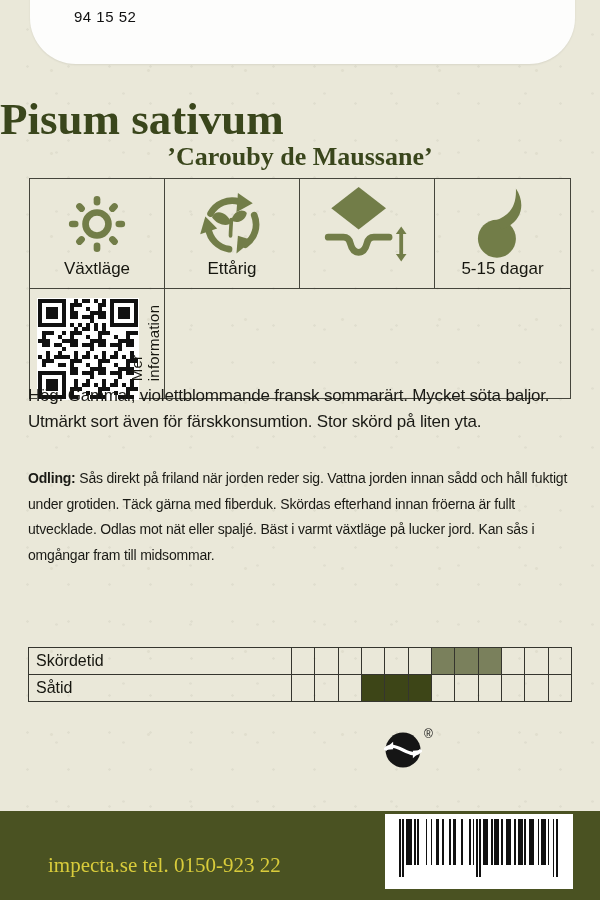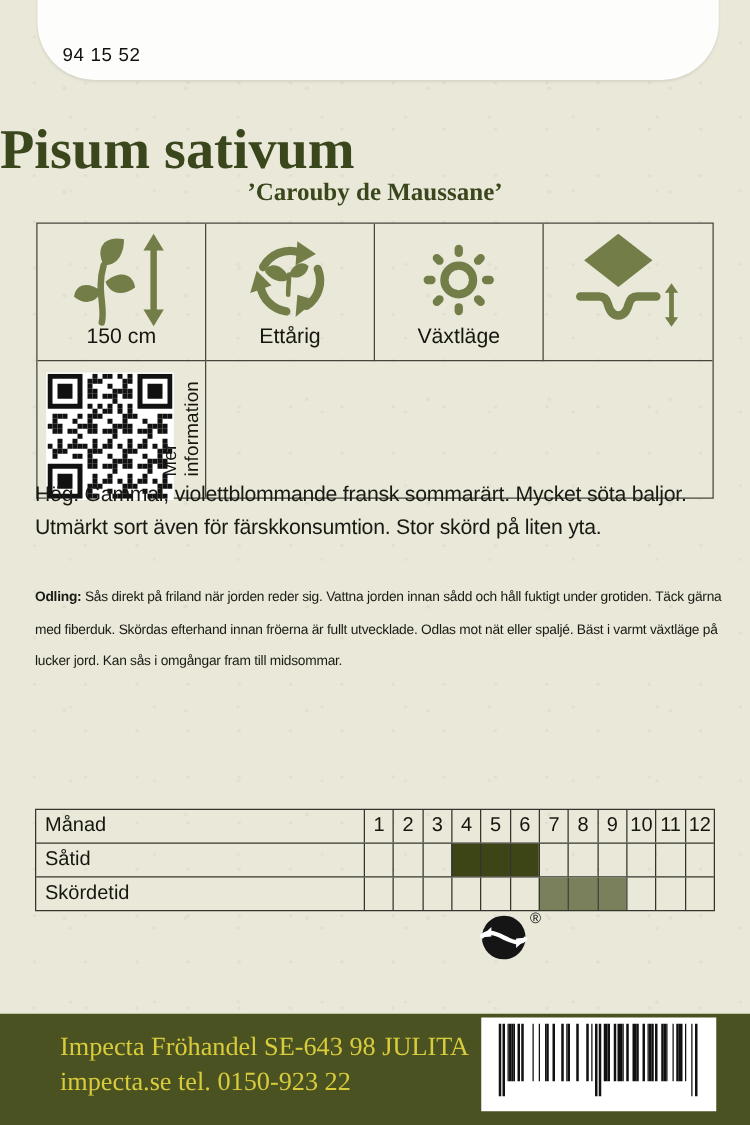--- a/index.html
+++ b/index.html
@@ -9,27 +9,27 @@
     background-image:
       radial-gradient(rgba(90,85,60,.07) 1px, transparent 1.6px),
       radial-gradient(rgba(70,70,50,.06) 1px, transparent 1.7px),
       radial-gradient(rgba(120,110,80,.08) 1.2px, transparent 2.1px);
     background-size:41px 37px,67px 59px,97px 83px;
     background-position:7px 11px,23px 5px,3px 29px;}
 
   
   .top-tab{position:absolute;left:30px;top:-52px;width:545px;height:116px;background:#fdfdfc;
     border-radius:0 0 46px 46px;box-shadow:0 1px 2px rgba(0,0,0,.08);}
-  .article-no{position:absolute;left:20px;top:60px;font-size:15px;color:#111;letter-spacing:.5px;margin-top:28px;}
+  .article-no{position:absolute;left:44px;top:60px;font-size:15px;color:#111;letter-spacing:.5px;}
 
   
   .species{position:absolute;top:97px;left:0;width:100%;margin:0;text-align:left;
     font-family:"Liberation Serif",serif;font-weight:bold;font-size:45px;line-height:1;color:#3a461c;}
   .variety{position:absolute;top:144px;left:0;width:100%;margin:0;text-align:center;
-    font-family:"Liberation Serif",serif;font-weight:bold;font-size:20px;line-height:1;color:#3a461c;}
+    font-family:"Liberation Serif",serif;font-weight:bold;font-size:26px;line-height:1;color:#3a461c;}
 
   
   .info-grid{position:absolute;left:29px;top:178px;width:540px;height:219px;
     display:grid;grid-template-columns:repeat(4,1fr);grid-template-rows:1fr 1fr;
     border:1px solid #45453c;}
   .cell{position:relative;border-right:1px solid #45453c;border-bottom:1px solid #45453c;}
   .cell:nth-child(4n){border-right:none;}
   .cell:nth-child(n+5){border-bottom:none;}
   .cell svg.pict{position:absolute;left:50%;top:8px;transform:translateX(-50%);}
   .cell-label{position:absolute;bottom:9px;left:0;width:100%;text-align:center;
@@ -39,21 +39,21 @@
 
   
   .qr-wrap{position:absolute;left:7px;top:9px;width:100px;height:100px;background:#fff;padding:1px;}
   .qr-label{position:absolute;right:2px;top:50%;transform:translateY(-50%) rotate(180deg);
     writing-mode:vertical-rl;font-size:15px;color:#16160f;letter-spacing:.2px;}
 
   
   .desc{position:absolute;left:28px;top:383px;width:552px;margin:0;
     font-size:17px;line-height:25.5px;color:#1a1a15;letter-spacing:-.2px;}
   .odling{position:absolute;left:28px;top:466px;width:552px;margin:0;
-    font-size:11px;line-height:25.5px;color:#1a1a15;letter-spacing:-.2px;}
+    font-size:14px;line-height:25.5px;color:#1a1a15;letter-spacing:-.2px;}
   .odling b{font-weight:bold;}
 
   
   .cal{position:absolute;left:28px;top:647px;width:542px;border:1.5px solid #35352e;background:transparent;}
   .cal-row{display:grid;grid-template-columns:262px repeat(12,1fr);height:26px;border-bottom:1.5px solid #35352e;}
   .cal-row:last-child{border-bottom:none;}
   .cal-label{padding-left:7px;font-size:16px;color:#16160f;display:flex;align-items:center;}
   .cal-cell{border-left:1.5px solid #35352e;font-size:16px;color:#16160f;
     display:flex;align-items:center;justify-content:center;}
 
@@ -79,76 +79,71 @@
   <div class="top-tab">
     <div class="article-no">94 15 52</div>
   </div>
 
   <h1 class="species">Pisum sativum</h1>
   <h2 class="variety">’Carouby de Maussane’</h2>
 
   <div class="info-grid">
 
 
-    <div class="cell">
-      <svg class="pict" width="82" height="74" viewBox="0 0 110 100">
-        <path class="ics" stroke-width="7" stroke-linecap="round" d="M34,96 C38,78 28,62 36,34"></path>
-        <path class="ic" d="M36,34 C26,14 38,2 58,6 C58,26 47,35 36,34 Z"></path>
-        <path class="ic" d="M38,52 C54,38 68,44 70,58 C55,69 42,64 38,52 Z"></path>
-        <path class="ic" d="M33,62 C18,50 5,56 4,68 C16,78 29,74 33,62 Z"></path>
-        <line class="ics" stroke-width="7" x1="90" y1="14" x2="90" y2="86"></line>
-        <polygon class="ic" points="90,0 79,18 101,18"></polygon>
-        <polygon class="ic" points="90,100 79,82 101,82"></polygon>
-      </svg>
-      <div class="cell-label">150 cm</div>
-    </div>
-
-    <div class="cell">
-      <svg class="pict" width="76" height="74" viewBox="0 0 100 100">
-        <path class="ics" stroke-width="9" stroke-linecap="round" d="M21,36 A33,33 0 0 1 60,20"></path>
-        <polygon class="ic" points="58,8 78,22 56,34"></polygon>
-        <path class="ics" stroke-width="9" stroke-linecap="round" d="M80,38 A33,33 0 0 1 68,78"></path>
-        <polygon class="ic" points="78,72 56,90 58,66"></polygon>
-        <path class="ics" stroke-width="9" stroke-linecap="round" d="M46,84 A33,33 0 0 1 18,56"></path>
-        <polygon class="ic" points="7,64 14,40 30,56"></polygon>
-        <path class="ics" stroke-width="5" stroke-linecap="round" d="M48,66 C48,58 49,52 49,44"></path>
-        <path class="ic" d="M49,48 C42,32 27,30 23,41 C30,52 45,54 49,48 Z"></path>
-        <path class="ic" d="M49,45 C52,33 64,28 70,35 C68,47 55,50 49,45 Z"></path>
-      </svg>
-      <div class="cell-label">Ettårig</div>
-    </div>
 
     <div class="cell">
       <svg class="pict" width="76" height="74" viewBox="0 0 100 100">
         <circle class="ics" stroke-width="9" cx="50" cy="50" r="15.5"></circle>
         <g class="ic">
           <rect x="45.5" y="12" width="9" height="13" rx="4.5"></rect>
           <rect x="45.5" y="12" width="9" height="13" rx="4.5" transform="rotate(45 50 50)"></rect>
           <rect x="45.5" y="12" width="9" height="13" rx="4.5" transform="rotate(90 50 50)"></rect>
           <rect x="45.5" y="12" width="9" height="13" rx="4.5" transform="rotate(135 50 50)"></rect>
           <rect x="45.5" y="12" width="9" height="13" rx="4.5" transform="rotate(180 50 50)"></rect>
           <rect x="45.5" y="12" width="9" height="13" rx="4.5" transform="rotate(225 50 50)"></rect>
           <rect x="45.5" y="12" width="9" height="13" rx="4.5" transform="rotate(270 50 50)"></rect>
           <rect x="45.5" y="12" width="9" height="13" rx="4.5" transform="rotate(315 50 50)"></rect>
         </g>
       </svg>
       <div class="cell-label">Växtläge</div>
     </div>
 
     <div class="cell">
+      <svg class="pict" width="76" height="74" viewBox="0 0 100 100">
+        <path class="ics" stroke-width="9" stroke-linecap="round" d="M21,36 A33,33 0 0 1 60,20"></path>
+        <polygon class="ic" points="58,8 78,22 56,34"></polygon>
+        <path class="ics" stroke-width="9" stroke-linecap="round" d="M80,38 A33,33 0 0 1 68,78"></path>
+        <polygon class="ic" points="78,72 56,90 58,66"></polygon>
+        <path class="ics" stroke-width="9" stroke-linecap="round" d="M46,84 A33,33 0 0 1 18,56"></path>
+        <polygon class="ic" points="7,64 14,40 30,56"></polygon>
+        <path class="ics" stroke-width="5" stroke-linecap="round" d="M48,66 C48,58 49,52 49,44"></path>
+        <path class="ic" d="M49,48 C42,32 27,30 23,41 C30,52 45,54 49,48 Z"></path>
+        <path class="ic" d="M49,45 C52,33 64,28 70,35 C68,47 55,50 49,45 Z"></path>
+      </svg>
+      <div class="cell-label">Ettårig</div>
+    </div>
+
+    <div class="cell">
       <svg class="pict" width="90" height="76" viewBox="0 0 110 100">
         <polygon class="ic" points="44,0 80,28 44,56 8,28"></polygon>
         <path class="ics" stroke-width="9" stroke-linecap="round" d="M4,66 L24,66 Q31,66 33,74 Q36,86 44,86 Q52,86 55,74 Q57,66 64,66 L84,66"></path>
         <line class="ics" stroke-width="5" x1="100" y1="60" x2="100" y2="90"></line>
         <polygon class="ic" points="100,52 93,62 107,62"></polygon>
         <polygon class="ic" points="100,98 93,88 107,88"></polygon>
       </svg>
     </div>
 
 
+    <div class="cell">
+      <svg class="pict" width="80" height="76" viewBox="0 0 100 100">
+        <circle class="ic" cx="42" cy="68" r="25"></circle>
+        <path class="ic" d="M40,44 C58,38 68,26 67,2 C80,22 76,46 48,56 Z"></path>
+      </svg>
+      <div class="cell-label">5-15 dagar</div>
+    </div>
 
     <div class="cell">
       <div class="qr-wrap">
         <svg id="qr-svg" width="100" height="100" viewBox="0 0 100 100">
             <rect x="0" y="0" width="100" height="100" fill="#fff"></rect>
             <rect x="0" y="0" width="28" height="28" fill="#111"></rect>
             <rect x="4" y="4" width="20" height="20" fill="#fff"></rect>
             <rect x="8" y="8" width="12" height="12" fill="#111"></rect>
             <rect x="72" y="0" width="28" height="28" fill="#111"></rect>
             <rect x="76" y="4" width="20" height="20" fill="#fff"></rect>
@@ -355,61 +350,46 @@
       </div>
       <div class="qr-label">Mer information</div>
     </div>
   </div>
 
   <p class="desc">Hög. Gammal, violettblommande fransk sommarärt. Mycket söta baljor. Utmärkt sort även för färskkonsumtion. Stor skörd på liten yta.</p>
 
   <p class="odling"><b>Odling:</b> <span>Sås direkt på friland när jorden reder sig. Vattna jorden innan sådd och håll fuktigt under grotiden. Täck gärna med fiberduk. Skördas efterhand innan fröerna är fullt utvecklade. Odlas mot nät eller spaljé. Bäst i varmt växtläge på lucker jord. Kan sås i omgångar fram till midsommar.</span></p>
 
   <div class="cal">
-    <div class="cal-row" id="cal-months">
-      <div class="cal-label">Månad</div>
-    <div class="cal-cell">1</div>
-        <div class="cal-cell">2</div>
-        <div class="cal-cell">3</div>
-        <div class="cal-cell">4</div>
-        <div class="cal-cell">5</div>
-        <div class="cal-cell">6</div>
-        <div class="cal-cell">7</div>
-        <div class="cal-cell">8</div>
-        <div class="cal-cell">9</div>
-        <div class="cal-cell">10</div>
-        <div class="cal-cell">11</div>
-        <div class="cal-cell">12</div>
+    <div class="cal-row" id="cal-harvest">
+      <div class="cal-label">Skördetid</div>
+    <div class="cal-cell"></div>
+        <div class="cal-cell"></div>
+        <div class="cal-cell"></div>
+        <div class="cal-cell"></div>
+        <div class="cal-cell"></div>
+        <div class="cal-cell"></div>
+        <div class="cal-cell" style="background: rgb(122, 128, 92);"></div>
+        <div class="cal-cell" style="background: rgb(122, 128, 92);"></div>
+        <div class="cal-cell" style="background: rgb(122, 128, 92);"></div>
+        <div class="cal-cell"></div>
+        <div class="cal-cell"></div>
+        <div class="cal-cell"></div>
       </div>
     <div class="cal-row" id="cal-sow">
       <div class="cal-label">Såtid</div>
     <div class="cal-cell"></div>
         <div class="cal-cell"></div>
         <div class="cal-cell"></div>
         <div class="cal-cell" style="background: rgb(61, 69, 23);"></div>
         <div class="cal-cell" style="background: rgb(61, 69, 23);"></div>
         <div class="cal-cell" style="background: rgb(61, 69, 23);"></div>
         <div class="cal-cell"></div>
         <div class="cal-cell"></div>
         <div class="cal-cell"></div>
-        <div class="cal-cell"></div>
-        <div class="cal-cell"></div>
-        <div class="cal-cell"></div>
-      </div>
-    <div class="cal-row" id="cal-harvest">
-      <div class="cal-label">Skördetid</div>
-    <div class="cal-cell"></div>
-        <div class="cal-cell"></div>
-        <div class="cal-cell"></div>
-        <div class="cal-cell"></div>
-        <div class="cal-cell"></div>
-        <div class="cal-cell"></div>
-        <div class="cal-cell" style="background: rgb(122, 128, 92);"></div>
-        <div class="cal-cell" style="background: rgb(122, 128, 92);"></div>
-        <div class="cal-cell" style="background: rgb(122, 128, 92);"></div>
         <div class="cal-cell"></div>
         <div class="cal-cell"></div>
         <div class="cal-cell"></div>
       </div>
   </div>
 
   <div class="legal">
   </div>
 
   <div class="greendot">
@@ -417,21 +397,21 @@
       <circle cx="50" cy="50" r="46" fill="#151515"></circle>
       <path d="M2,50 C28,16 72,84 98,50" stroke="#fff" stroke-width="9" fill="none"></path>
       <polygon points="0,50 24,28 24,48" fill="#fff"></polygon>
       <polygon points="100,50 76,72 76,52" fill="#fff"></polygon>
     </svg>
     <span class="rtm">®</span>
   </div>
 
   <div class="footer">
     <p class="addr">
-      <span>Impecta Fröhandel SE-643 98 JULITA</span><br>
+      <br>
       <span>impecta.se tel. 0150-923 22</span>
     </p>
     <div class="barcode-box">
       <div class="bars" id="barcode-bars">
           <div style="flex: 0 0 auto; width: 1.68px; height: 58px; background: rgb(17, 17, 17);"></div>
           <div style="flex: 0 0 auto; width: 1.68px; height: 58px; background: transparent;"></div>
           <div style="flex: 0 0 auto; width: 1.68px; height: 58px; background: rgb(17, 17, 17);"></div>
           <div style="flex: 0 0 auto; width: 1.68px; height: 46px; background: transparent;"></div>
           <div style="flex: 0 0 auto; width: 1.68px; height: 46px; background: rgb(17, 17, 17);"></div>
           <div style="flex: 0 0 auto; width: 1.68px; height: 46px; background: rgb(17, 17, 17);"></div>

